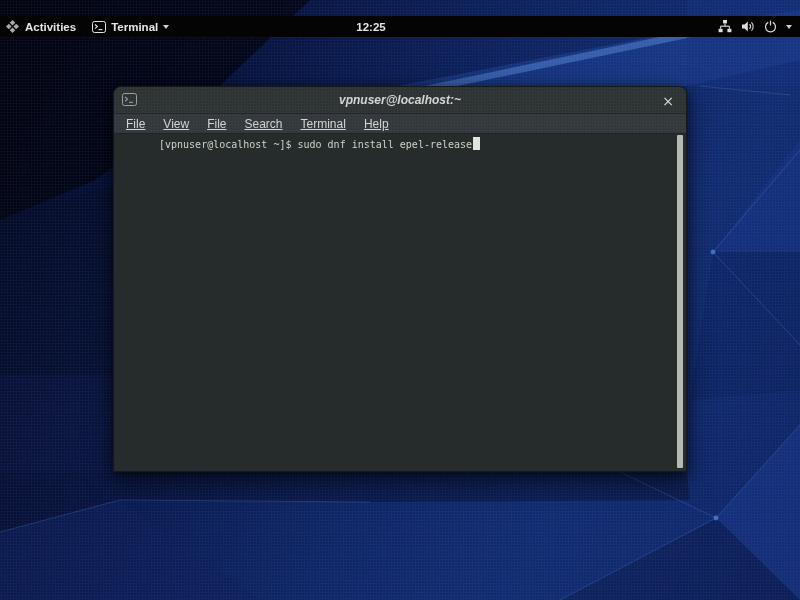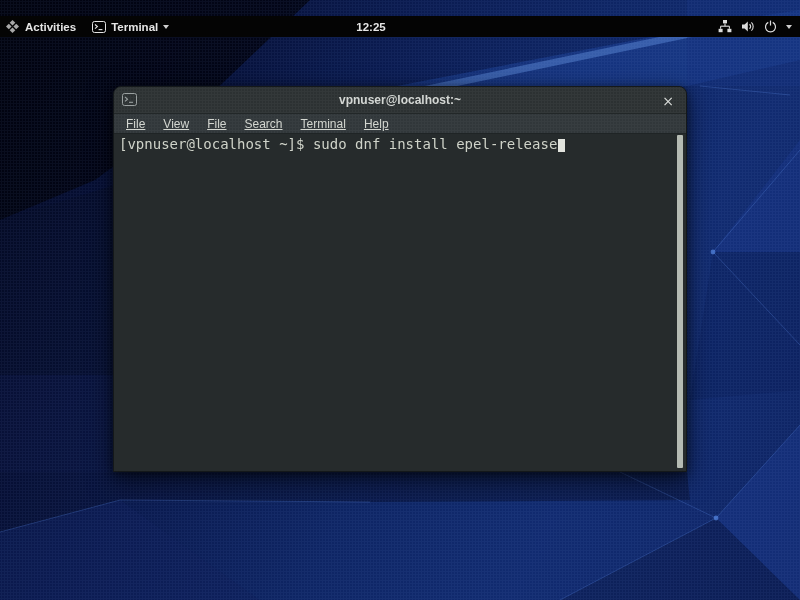--- a/index.html
+++ b/index.html
@@ -51,36 +51,36 @@
   .window { position:absolute; left:113px; top:86px; width:574px; height:386px;
     border-radius:8px 8px 0 0; z-index:20;
     box-shadow: 0 8px 26px rgba(0,0,0,.55), 0 2px 8px rgba(0,0,0,.45);
     border:1px solid #14181a; background:#262b2c; }
   .titlebar { position:relative; height:27px; background:#2c3132;
     border-radius:7px 7px 0 0; border-bottom:1px solid #222728;
     background-image: radial-gradient(rgba(255,255,255,.035) 1px, transparent 1.2px);
     background-size:3px 3px;
     display:flex; align-items:center; justify-content:center; cursor:default; }
   .titlebar-icon { position:absolute; left:8px; top:6px; display:inline-flex; }
-  .title-text { font-size:12px; font-weight:700; color:#d4d7d4; }
+  .title-text { font-size:12px; font-weight:700; color:#d4d7d4;font-style:italic; }
   .close-btn { position:absolute; right:9px; top:0; height:27px; width:18px;
     display:flex; align-items:center; justify-content:center;
     color:#d8dbd8; font-size:14px; line-height:1; cursor:pointer;
     font-family:"DejaVu Sans", sans-serif; }
 
   .menubar { height:20px; background:#31373a; display:flex; align-items:center;
     padding-left:3px; border-bottom:1px solid #1f2425;
     background-image: radial-gradient(rgba(255,255,255,.03) 1px, transparent 1.2px);
     background-size:3px 3px; }
   .menu-item { color:#d3d6d0; font-size:12px; padding:0 9px; height:100%;
     display:flex; align-items:center; cursor:pointer;text-decoration:underline; }
 
   .content { position:relative; height:337px; background:#262b2c; overflow:hidden; }
   .term-line { white-space:pre; font-family:"DejaVu Sans Mono", monospace;
-    font-size:14px; color:#cfd3c9; padding:3px 0 0 5px; line-height:15px; }
+    font-size:10px; color:#cfd3c9; padding:3px 0 0 5px; line-height:15px;margin-left:40px; }
   .cursor { display:inline-block; width:7px; height:13px; background:#e2e4de;
     vertical-align:text-bottom; margin-left:0.5px; }
   .scrollbar { position:absolute; top:1px; bottom:3px; right:3px; width:6px;
     background:#b5bbb3; border-radius:1px; cursor:pointer; }
 </style>
 </head>
 <body>
 
 <div class="screen">
 

